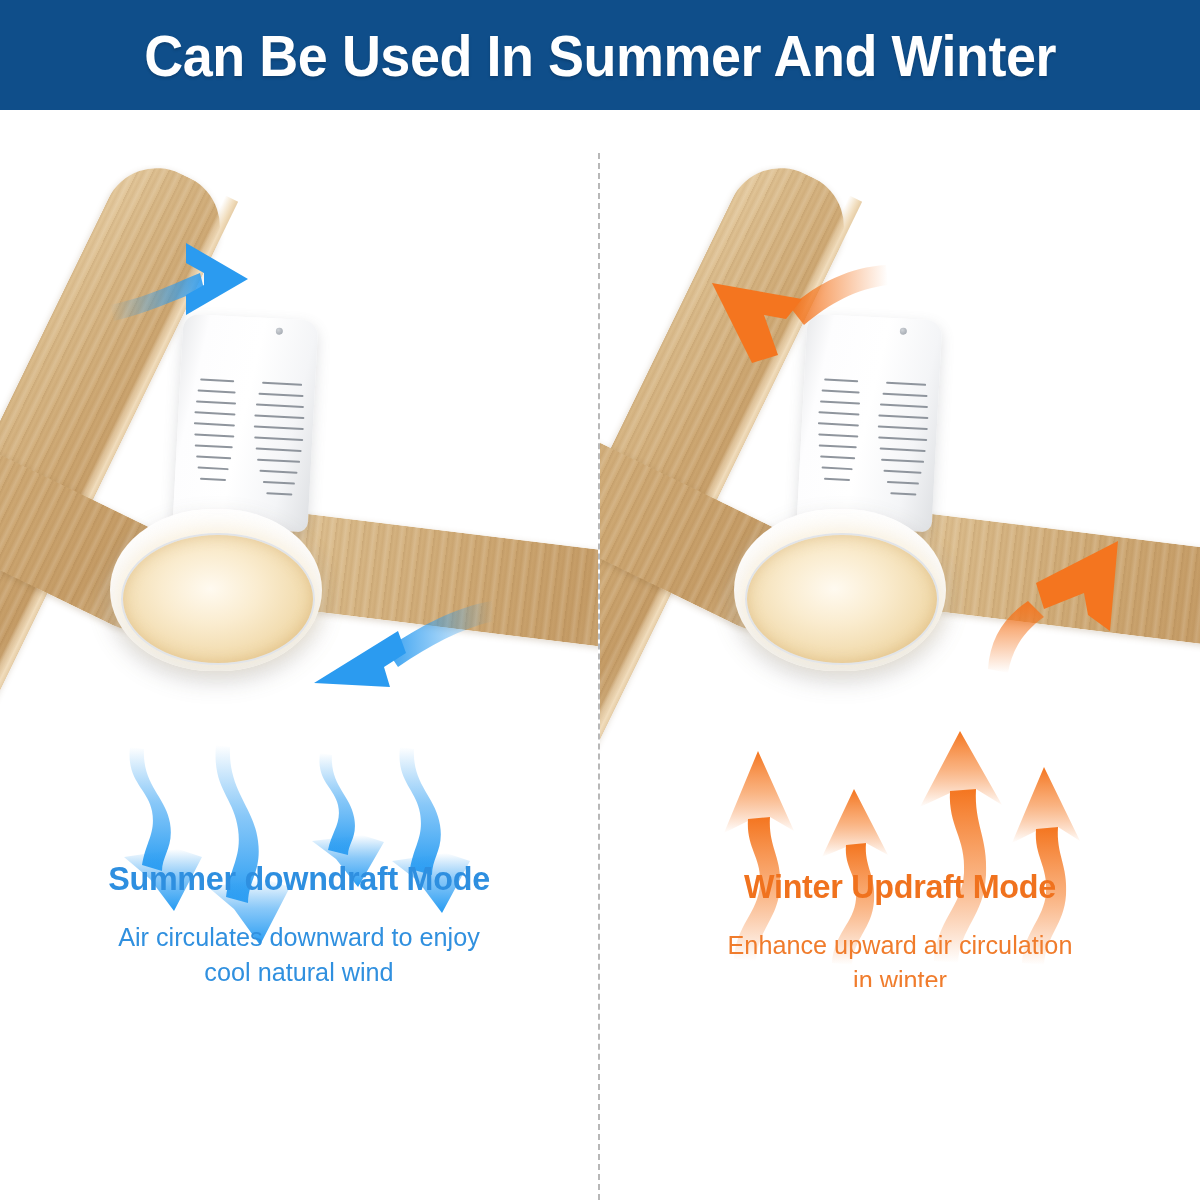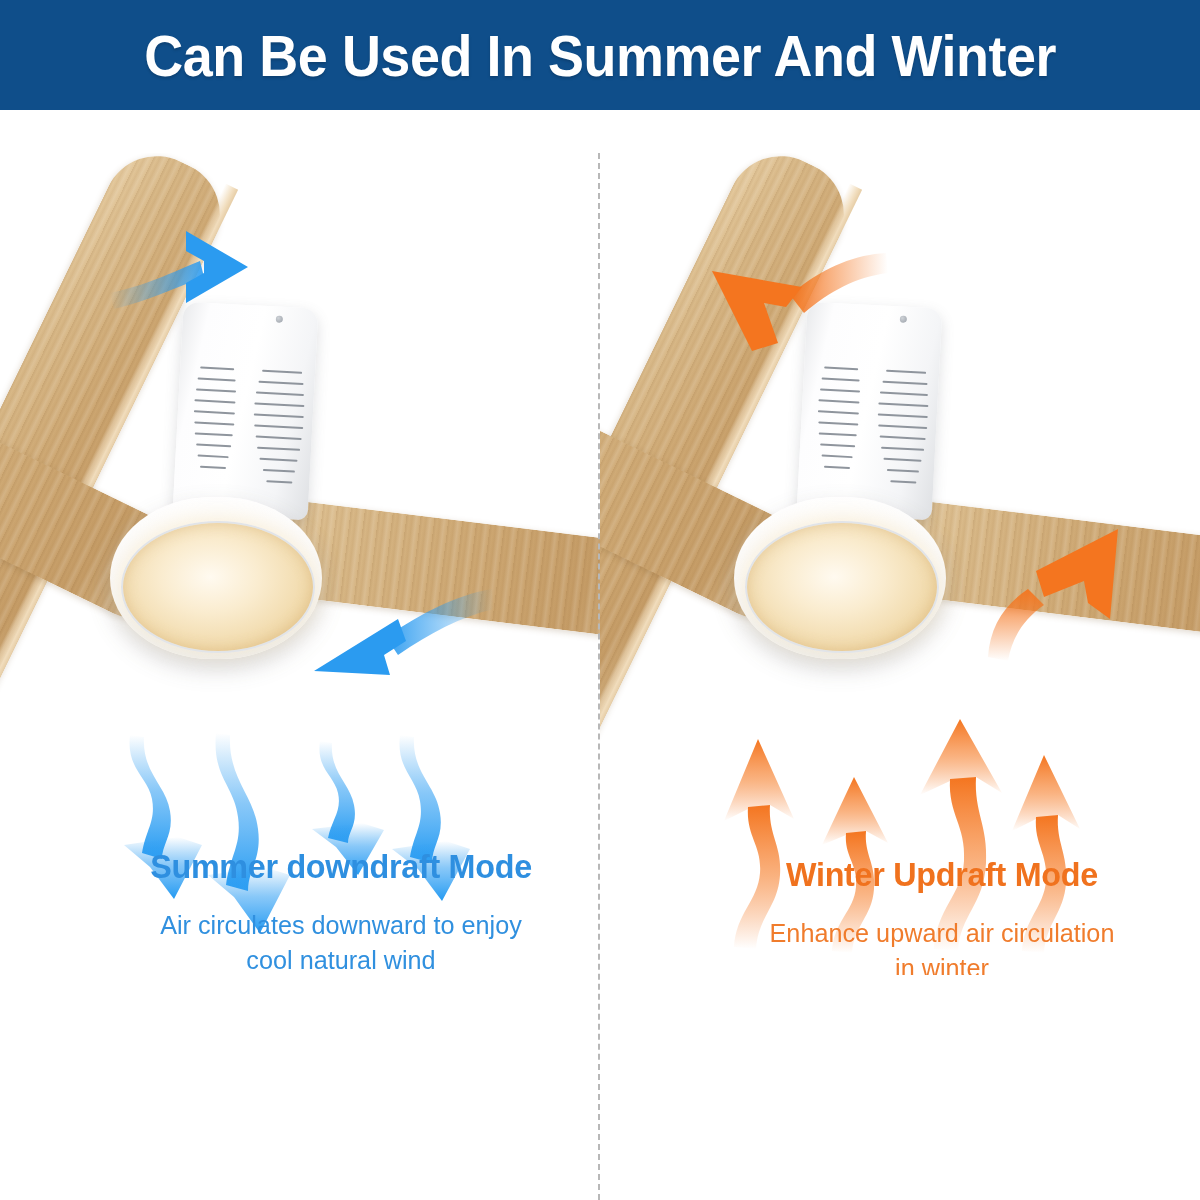--- a/index.html
+++ b/index.html
@@ -9,21 +9,21 @@
 
   
   .banner{position:absolute;left:0;top:0;width:1200px;height:110px;
           background:#0F4E8A;display:flex;align-items:center;justify-content:center;}
   .banner-title{color:#ffffff;font-size:58px;font-weight:bold;letter-spacing:-0.5px;
                 transform:scaleX(0.93);transform-origin:center;white-space:nowrap;
                 text-shadow:0 2px 3px rgba(0,0,0,.18);}
 
   
   .stage{position:absolute;left:0;top:153px;width:1200px;height:1047px;}
-  .panel{position:absolute;top:0;height:822px;overflow:hidden;padding-left:28px;}
+  .panel{position:absolute;top:12px;height:822px;overflow:hidden;}
   .panel-left{left:0;width:598px;}
   .panel-right{left:600px;width:600px;}
   .divider{position:absolute;left:598px;top:153px;width:0;height:1047px;
            border-left:2px dashed #b8b8b8;}
 
   
   .scene{position:absolute;width:640px;height:620px;}
   .scene-left{left:-42px;top:-6px;}
   .scene-right{left:-18px;top:-6px;}
 

